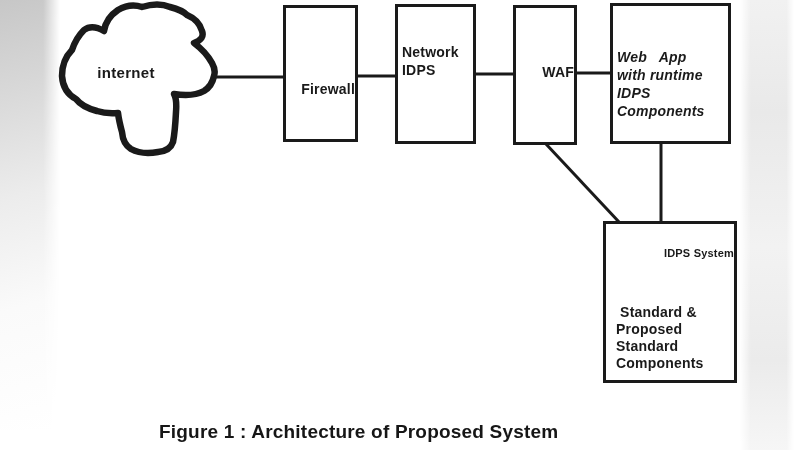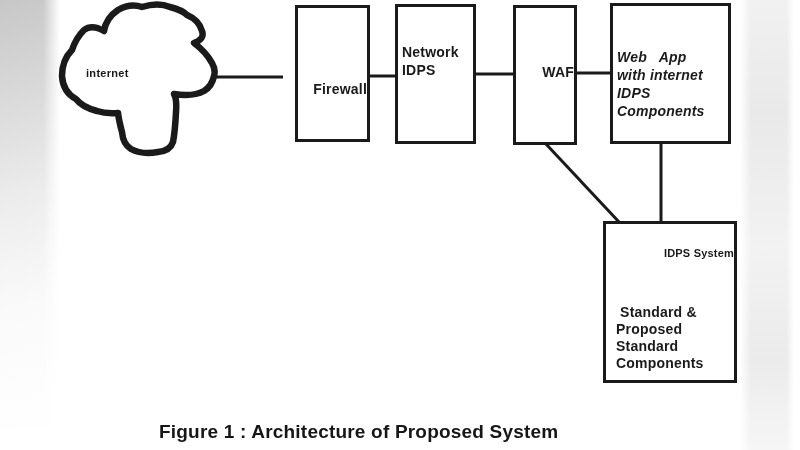--- a/index.html
+++ b/index.html
@@ -36,21 +36,21 @@
     position: absolute;
     font-weight: bold;
     font-size: 14px;
     letter-spacing: 0.2px;
   }
   .center { left: 0; right: 0; text-align: right; }
   .lines div { line-height: 18px; white-space: pre; }
   .idps-lines div { line-height: 17px; white-space: pre; }
   .cloud-label {
     position: absolute; left: 86px; top: 64px; width: 80px;
-    text-align: left; font-weight: bold; font-size: 11px; line-height: 18px;
+    text-align: center; font-weight: bold; font-size: 15px; line-height: 18px;
     letter-spacing: 0.3px;
   }
   .caption {
     position: absolute; left: 159px; top: 421px;
     font-weight: bold; font-size: 19px; letter-spacing: 0.2px;
     color: #161616;
   }
 </style>
 </head>
 <body>
@@ -75,39 +75,39 @@
     <line x1="213" y1="77" x2="283" y2="77" stroke="#1a1a1a" stroke-width="3"></line>
     <line x1="357" y1="76" x2="396" y2="76" stroke="#1a1a1a" stroke-width="3"></line>
     <line x1="475" y1="74" x2="514" y2="74" stroke="#1a1a1a" stroke-width="3"></line>
     <line x1="576" y1="73" x2="611" y2="73" stroke="#1a1a1a" stroke-width="3"></line>
     <line x1="661" y1="143" x2="661" y2="222" stroke="#1a1a1a" stroke-width="3"></line>
     <line x1="546" y1="144" x2="619" y2="222" stroke="#1a1a1a" stroke-width="3"></line>
   </svg>
 
   <div class="cloud-label">internet</div>
 
-  <div class="node" style="left:295px; top:5px; width:75px; height:137px;">
+  <div class="node" style="left:283px; top:5px; width:75px; height:137px;">
     <div class="node-label center" style="top:73px; line-height:16px;">Firewall</div>
   </div>
 
   <div class="node" style="left:395px; top:4px; width:81px; height:140px;">
     <div class="node-label lines" style="left:4px; top:36px;">
       <div>Network</div>
       <div>IDPS</div>
     </div>
   </div>
 
   <div class="node" style="left:513px; top:5px; width:64px; height:140px;">
     <div class="node-label center" style="top:55px; line-height:18px;">WAF</div>
   </div>
 
   <div class="node" style="left:610px; top:3px; width:121px; height:141px;">
     <div class="node-label lines" style="left:4px; top:42px;font-style:italic;">
       <div>Web   App</div>
-      <div>with internet</div>
+      <div>with runtime</div>
       <div>IDPS</div>
       <div>Components</div>
     </div>
   </div>
 
   <div class="node" style="left:603px; top:221px; width:134px; height:162px;">
     <div class="node-label center" style="top:20px; line-height:18px; font-size:11px;">IDPS System</div>
     <div class="node-label idps-lines" style="left:10px; top:56px;margin-top:24px;">
       <div> Standard &amp;</div>
       <div>Proposed</div>

